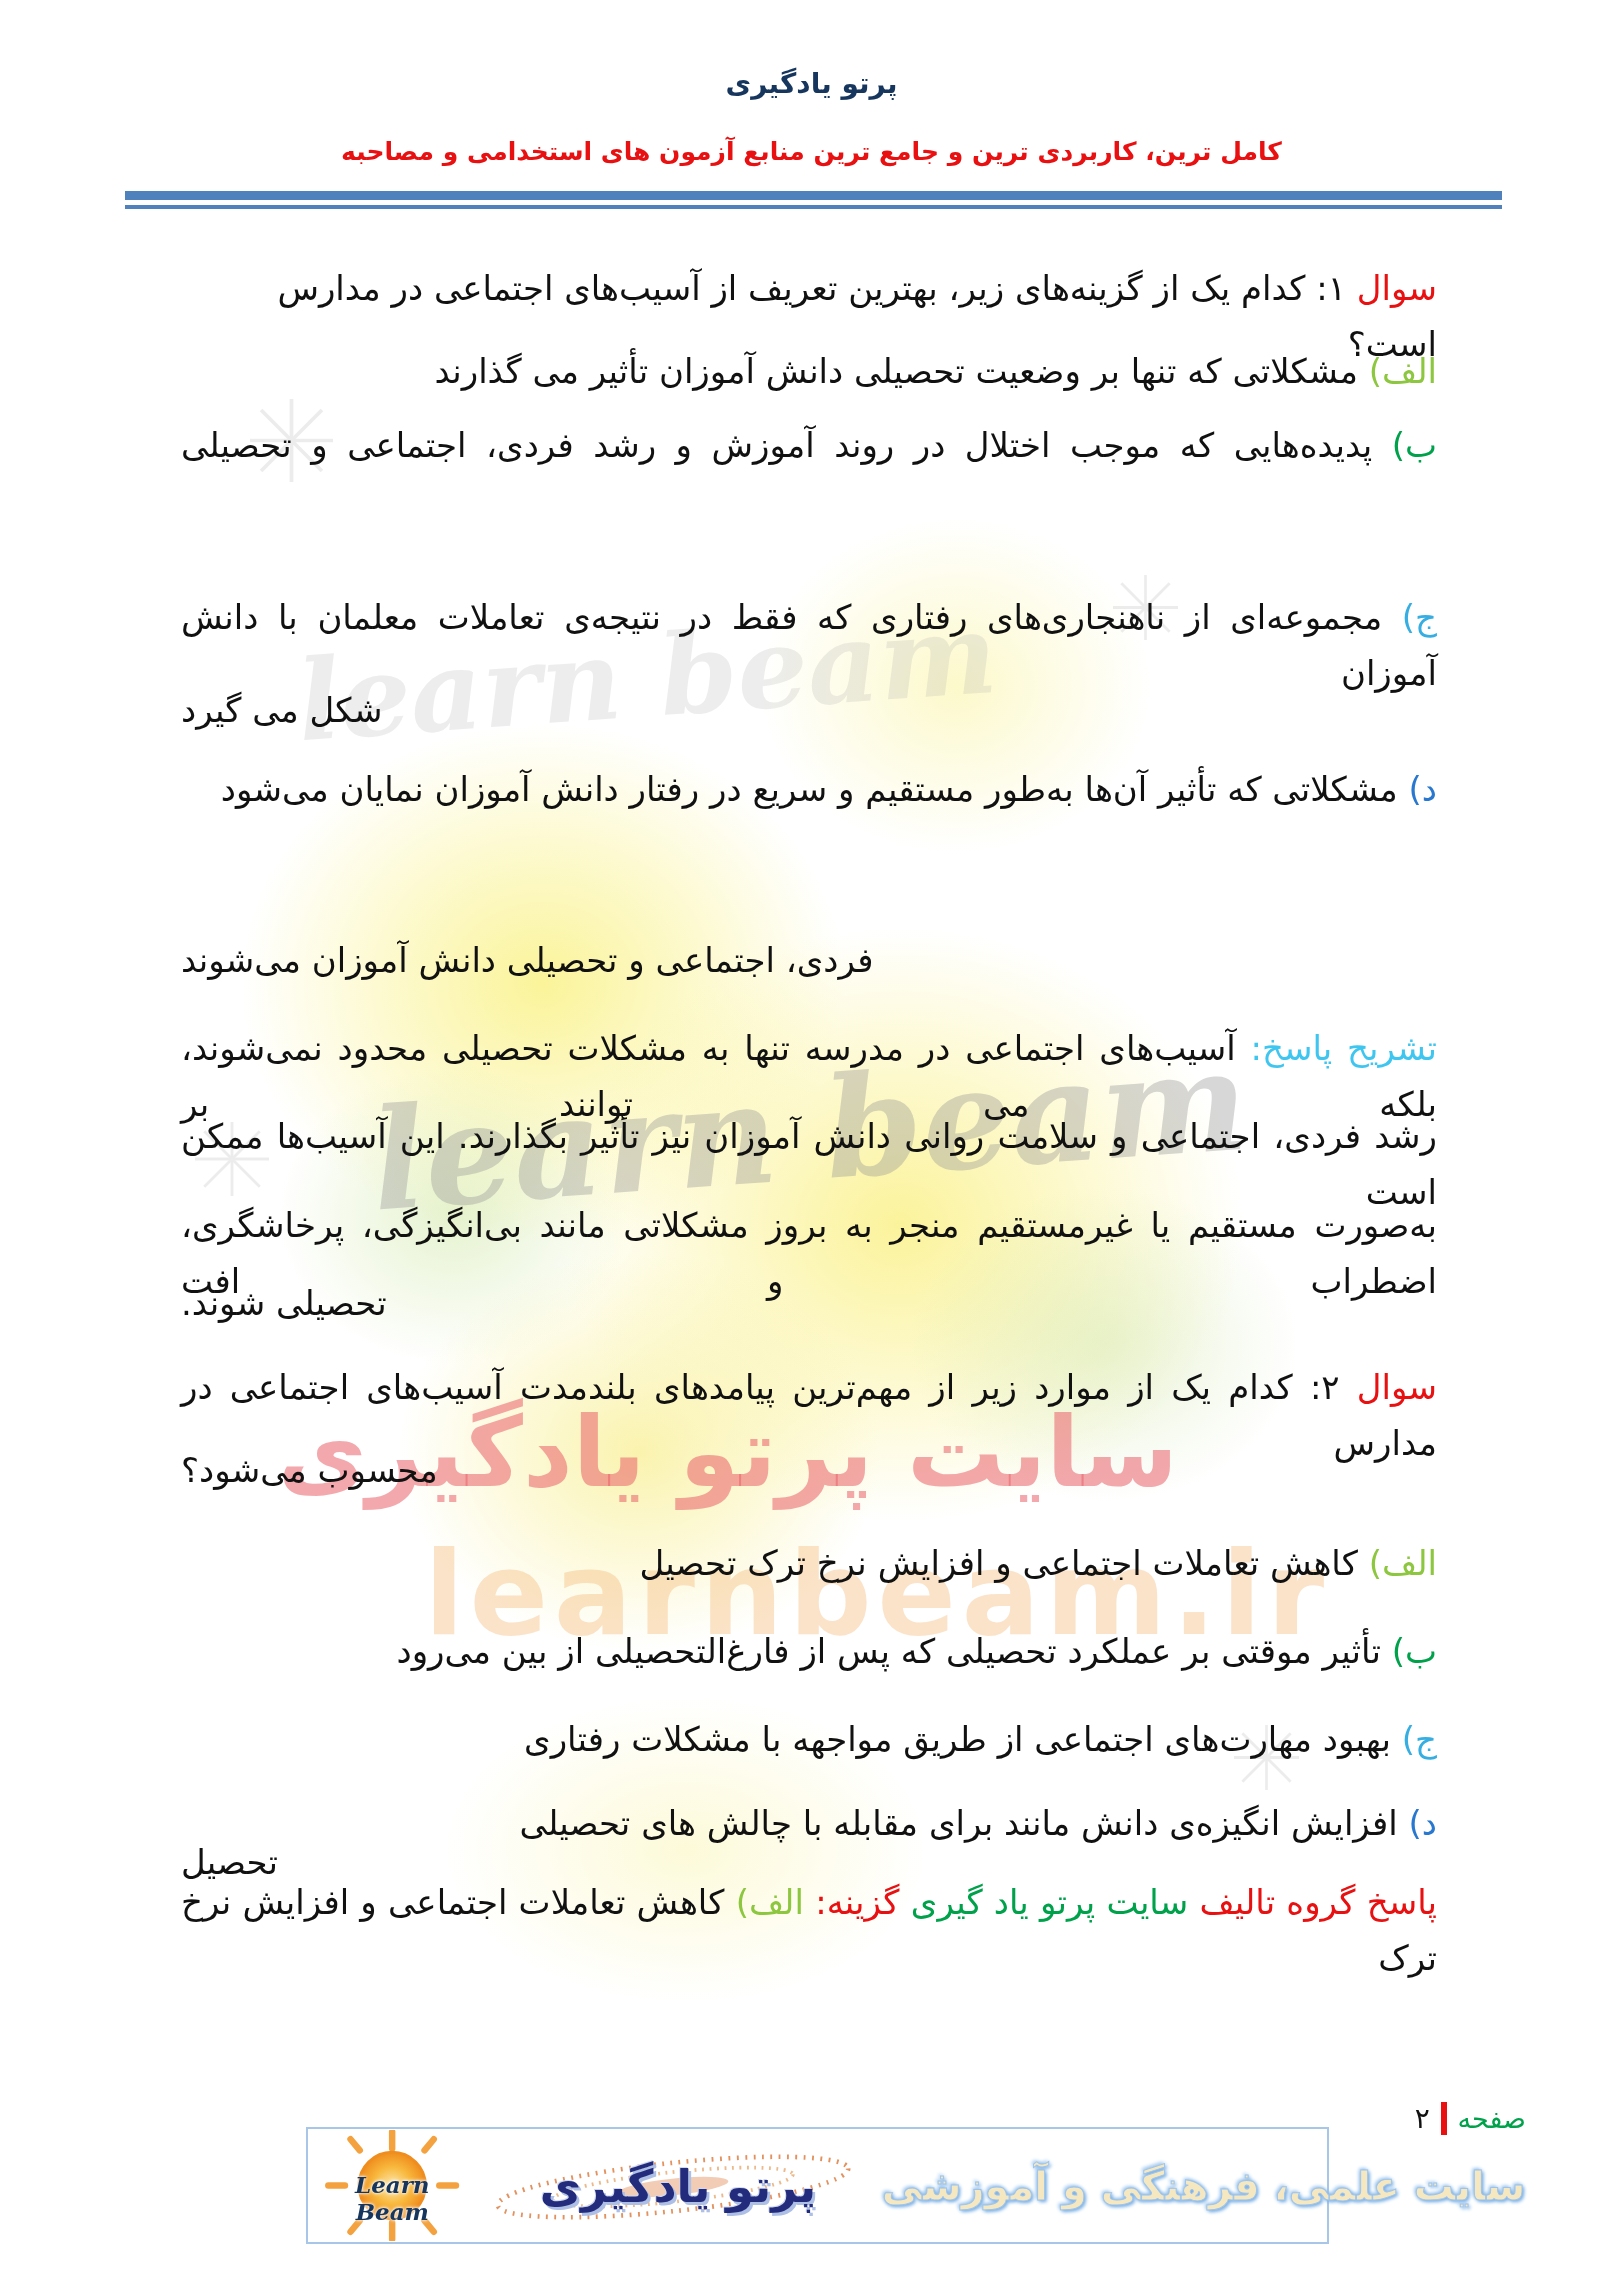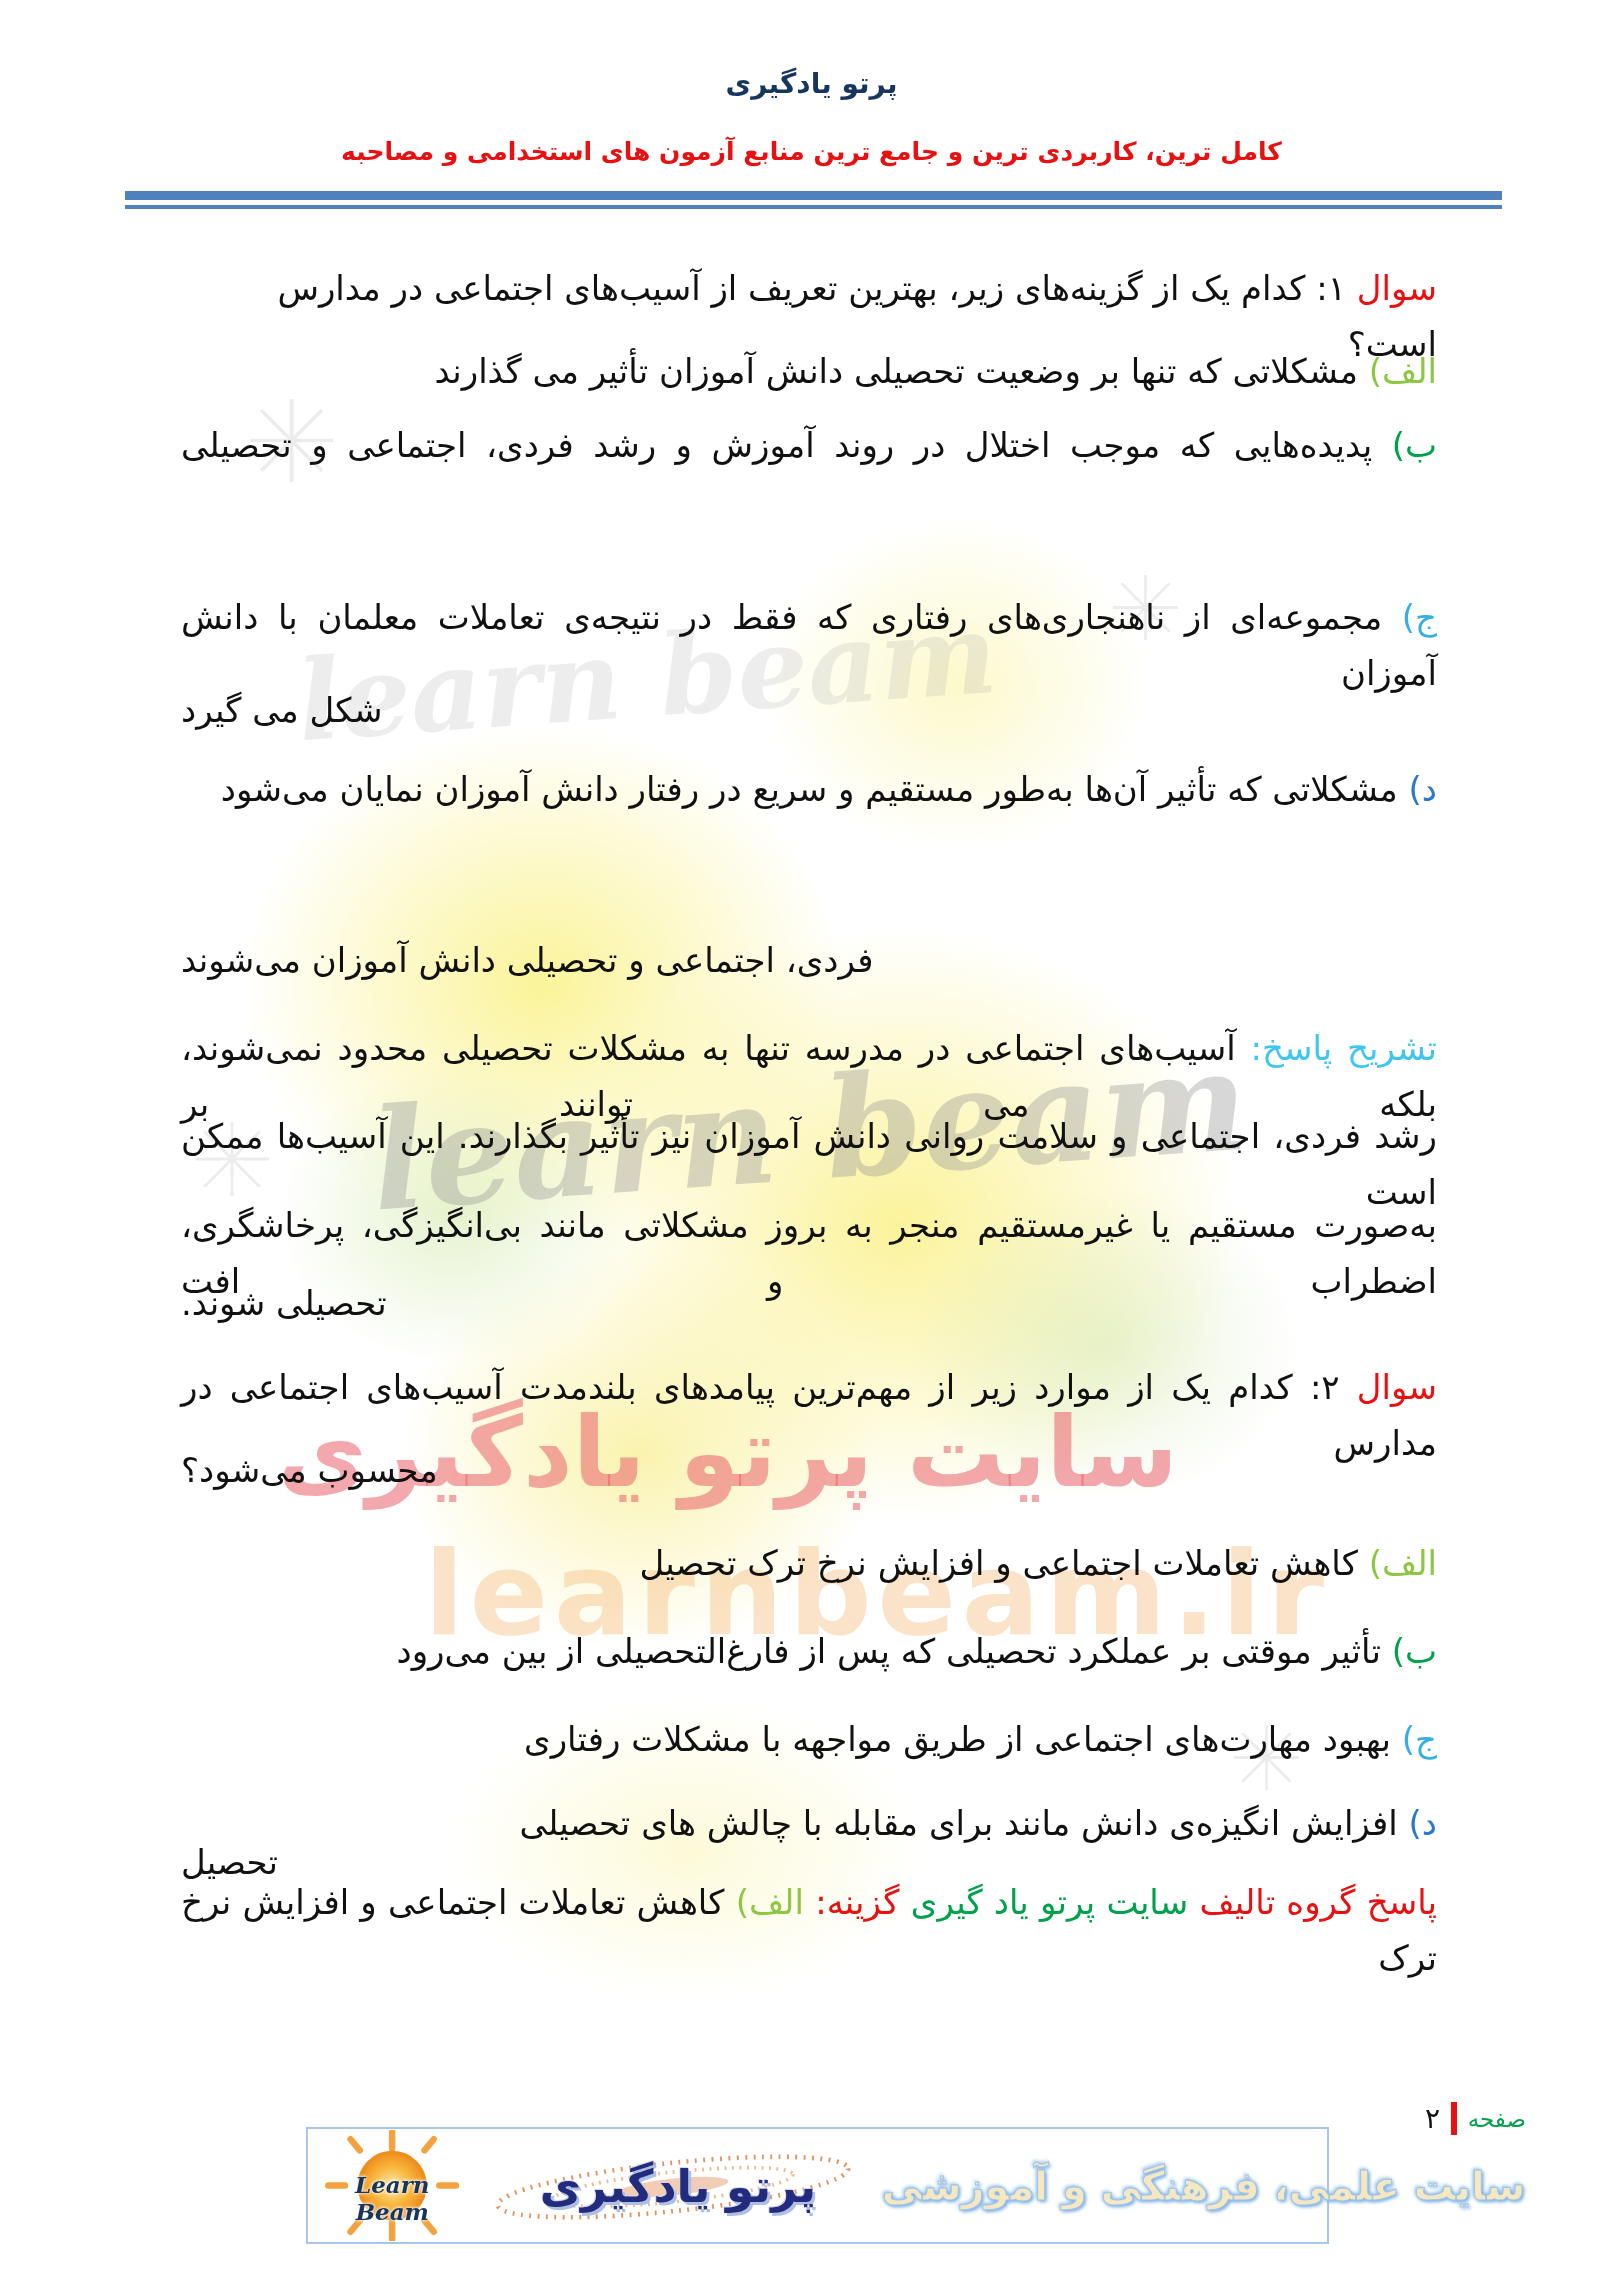--- a/index.html
+++ b/index.html
@@ -63,21 +63,21 @@
   .seg-cyan{color:var(--c-cyan);}
   .seg-ink{color:var(--c-ink);}
 
   
   .page-num{
     position:absolute;top:2102px;right:97px;z-index:3;
     display:flex;align-items:center;direction:ltr;
   }
   .page-num .num{font-size:28px;color:#111;}
   .page-num .bar{width:5.6px;height:33px;background:var(--c-red);margin:0 11px;}
-  .page-num .lbl{font-size:23px;color:var(--c-green);}
+  .page-num .lbl{font-size:27px;color:var(--c-green);}
   .banner{
     position:absolute;left:306px;top:2127px;width:1023px;height:117px;z-index:3;
     background:#ffffff;border:2.8px solid var(--c-footer_border);box-sizing:border-box;
     display:flex;align-items:center;
   }
   .sun-wrap{position:relative;width:158px;height:111px;flex:0 0 auto;margin-left:7.4px;}
   .sun-wrap .logo-text{
     position:absolute;left:7.4px;top:41px;width:139px;text-align:center;
     font-family:"DejaVu Serif",serif;font-style:italic;font-weight:bold;
     font-size:23px;color:#17365d;text-shadow:0 0 2.8px #ffffff,0 0 4.6px #ffffff;

